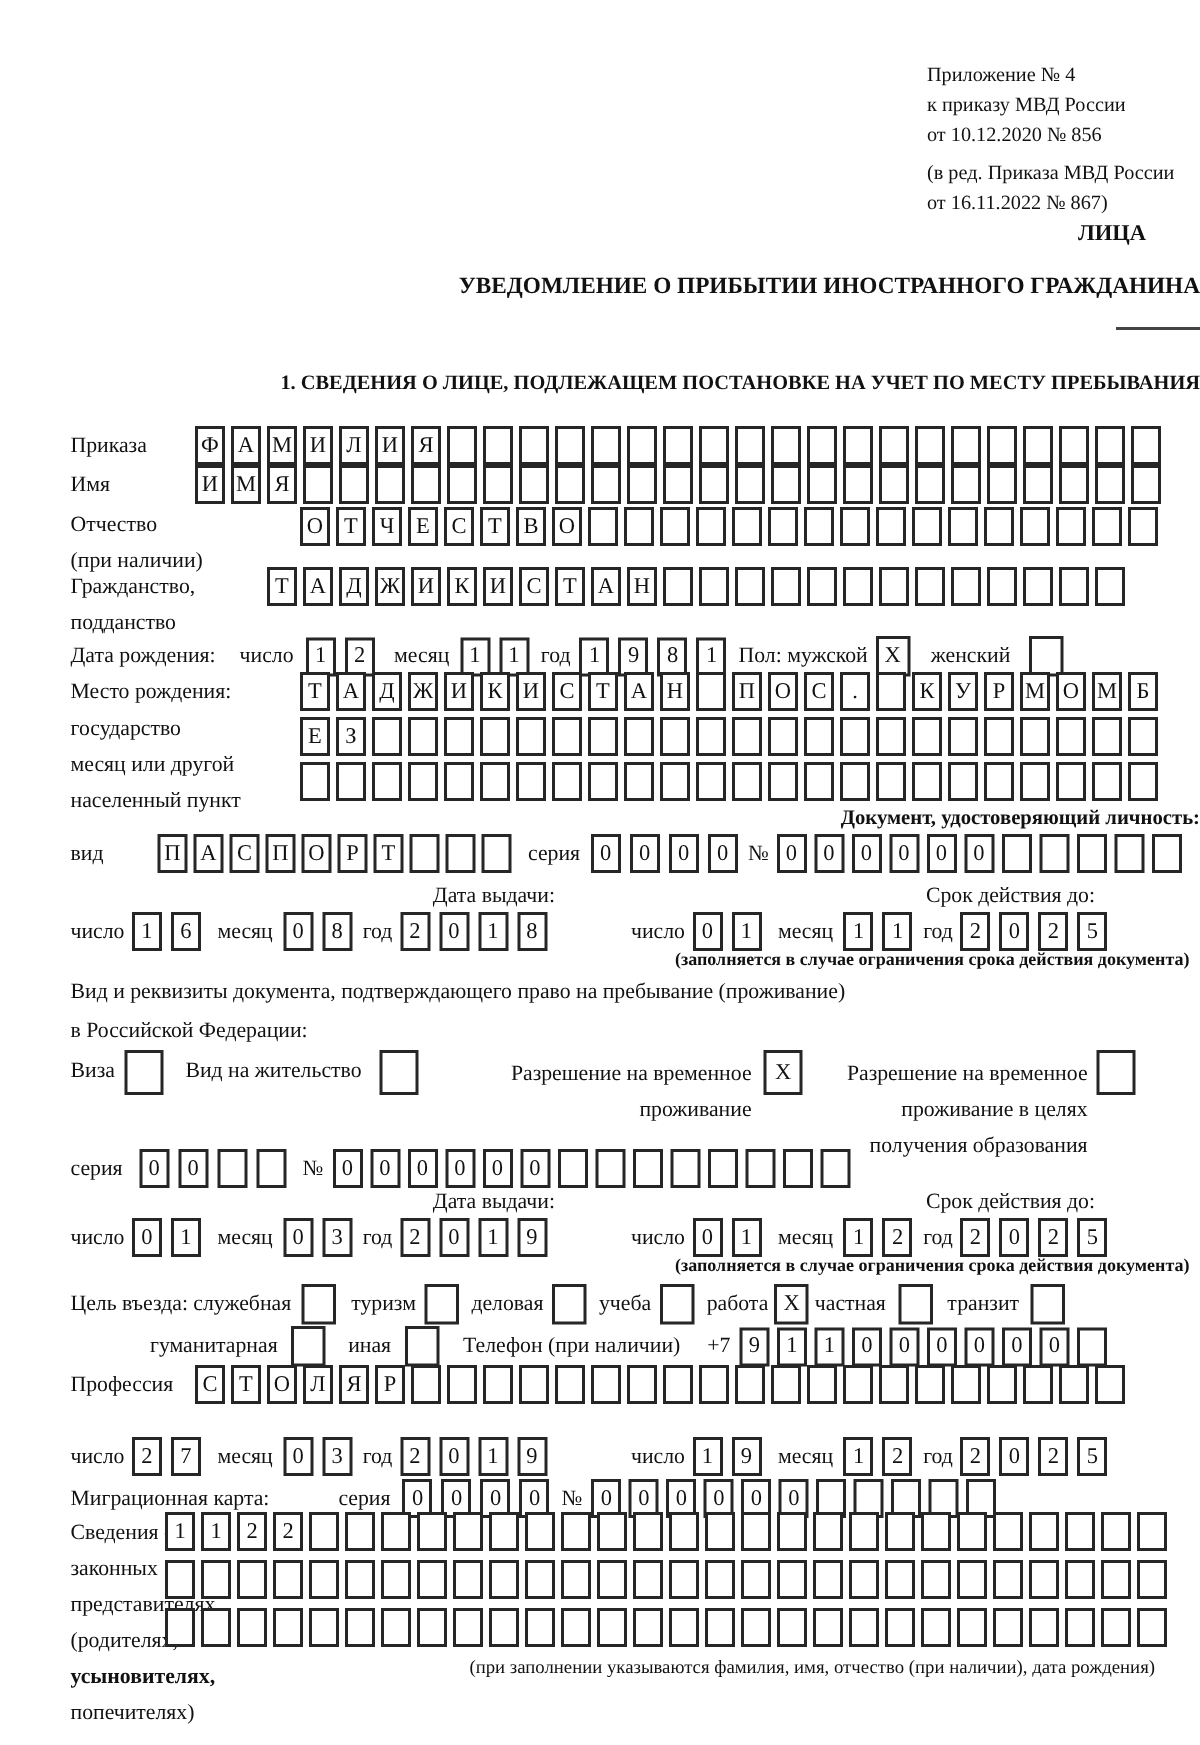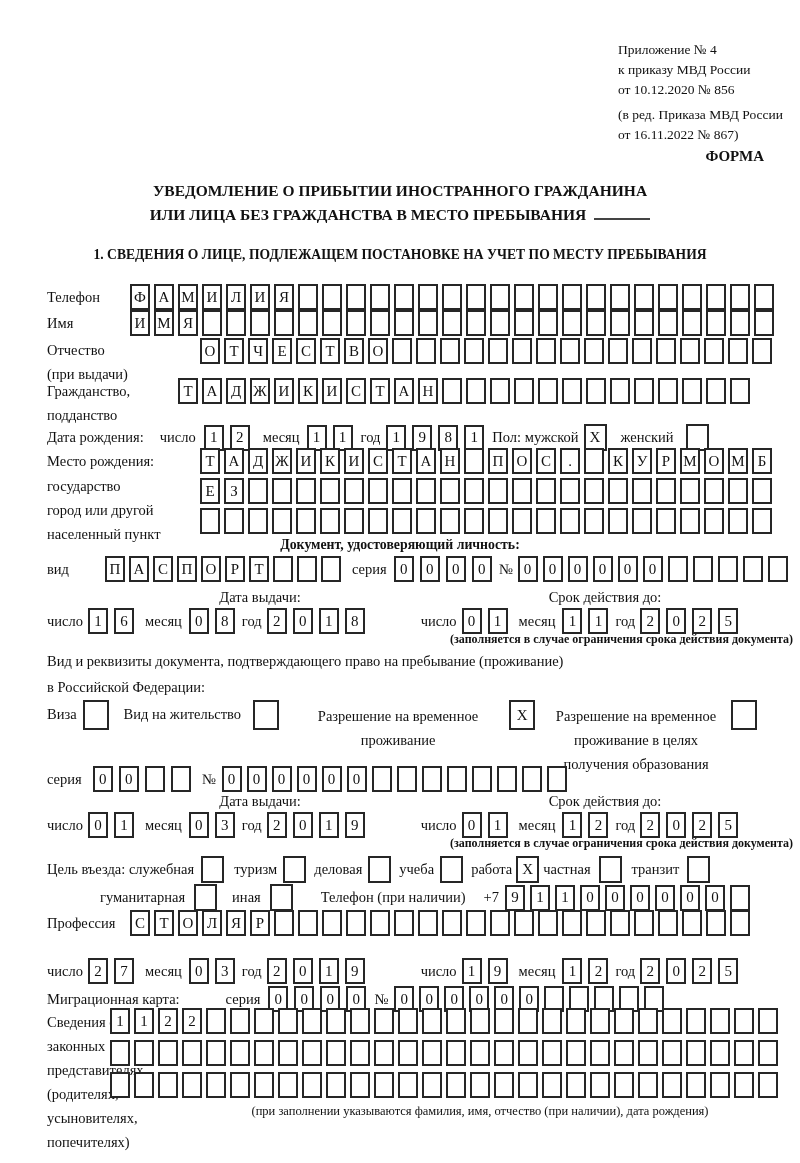--- a/index.html
+++ b/index.html
@@ -7,21 +7,21 @@
   .page {
     position:relative; width:800px; height:1163px; margin:0 auto;
     background:#ffffff; color:#111;
     font-family:"Liberation Serif", serif; font-size:14.5px;
     overflow:hidden;
   }
   .abs { position:absolute; }
   .row { position:absolute; display:flex; align-items:center; }
   .rowtop { position:absolute; display:flex; align-items:flex-start; }
   .b { font-weight:bold; }
-  .center { text-align:center; }
+  .center { text-align:right; }
   .right { text-align:right; }
   .cells { display:inline-flex; gap:4px; flex:none; }
   .cell {
     width:20px; height:26px; border:2px solid #262626;
     display:flex; align-items:center; justify-content:center;
     font-size:15px; font-family:"Liberation Serif", serif; flex:none;
     background:#fff; line-height:1;
   }
   .cb-run { display:inline-flex; gap:4px; flex:none; }
   .cb-run .cell { width:23px; height:27px; }
@@ -38,30 +38,30 @@
 
 <div class="page">
 
   <div class="abs hdr" style="left:618px; top:40px;">
     <p>Приложение № 4</p>
     <p>к приказу МВД России</p>
     <p>от 10.12.2020 № 856</p>
     <p style="margin-top:5px">(в ред. Приказа МВД России</p>
     <p>от 16.11.2022 № 867)</p>
   </div>
-  <div class="abs b" style="right:36px; top:148px; font-size:15px;">ФОРМА</div>
+  <div class="abs b" style="right:36px; top:148px; font-size:15px;">ЛИЦА</div>
 
   <div class="abs center b" style="left:0; top:182px; width:100%; font-size:15.5px;">УВЕДОМЛЕНИЕ О ПРИБЫТИИ ИНОСТРАННОГО ГРАЖДАНИНА</div>
   <div class="abs center b" style="left:0; top:205px; width:100%; font-size:15.5px;">
-    <span>ИЛИ ЛИЦА БЕЗ ГРАЖДАНСТВА В МЕСТО ПРЕБЫВАНИЯ</span><span class="blankline"></span>
+    <span class="blankline"></span>
   </div>
 
   <div class="abs center b" style="left:0; top:247px; width:100%; font-size:13.6px;">1. СВЕДЕНИЯ О ЛИЦЕ, ПОДЛЕЖАЩЕМ ПОСТАНОВКЕ НА УЧЕТ ПО МЕСТУ ПРЕБЫВАНИЯ</div>
 
-  <span class="abs lbl" style="left:47px; top:289px;">Телефон</span>
+  <span class="abs lbl" style="left:47px; top:289px;">Приказа</span>
   <span class="abs cells" style="left:130px; top:284px;">
       <span class="cell">Ф</span>
       <span class="cell">А</span>
       <span class="cell">М</span>
       <span class="cell">И</span>
       <span class="cell">Л</span>
       <span class="cell">И</span>
       <span class="cell">Я</span>
       <span class="cell"></span>
       <span class="cell"></span>
@@ -110,21 +110,21 @@
       <span class="cell"></span>
       <span class="cell"></span>
       <span class="cell"></span>
       <span class="cell"></span>
       <span class="cell"></span>
       <span class="cell"></span>
       <span class="cell"></span>
     </span>
 
   <span class="abs lbl" style="left:47px; top:342px;">Отчество</span>
-  <span class="abs lbl" style="left:47px; top:366px;">(при выдачи)</span>
+  <span class="abs lbl" style="left:47px; top:366px;">(при наличии)</span>
   <span class="abs cells" style="left:200px; top:338px;">
       <span class="cell">О</span>
       <span class="cell">Т</span>
       <span class="cell">Ч</span>
       <span class="cell">Е</span>
       <span class="cell">С</span>
       <span class="cell">Т</span>
       <span class="cell">В</span>
       <span class="cell">О</span>
       <span class="cell"></span>
@@ -198,21 +198,21 @@
         <span class="cell">X</span>
       </span>
     <span class="lbl" style="margin-left:14px">женский</span>
     <span class="cb-run" style="margin-left:12px">
         <span class="cell"></span>
       </span>
   </div>
 
   <span class="abs lbl" style="left:47px; top:453px;">Место рождения:</span>
   <span class="abs lbl" style="left:47px; top:478px;">государство</span>
-  <span class="abs lbl" style="left:47px; top:502px;">город или другой</span>
+  <span class="abs lbl" style="left:47px; top:502px;">месяц или другой</span>
   <span class="abs lbl" style="left:47px; top:526px;">населенный пункт</span>
   <span class="abs cells" style="left:200px; top:448px;">
       <span class="cell">Т</span>
       <span class="cell">А</span>
       <span class="cell">Д</span>
       <span class="cell">Ж</span>
       <span class="cell">И</span>
       <span class="cell">К</span>
       <span class="cell">И</span>
       <span class="cell">С</span>
@@ -496,21 +496,21 @@
 
   <div class="row" style="left:100px; top:884px;justify-content:flex-end;">
     <span class="lbl">гуманитарная</span>
     <span class="cb-run" style="margin-left:9px">
         <span class="cell"></span>
       </span>
     <span class="lbl" style="margin-left:15px">иная</span>
     <span class="cb-run" style="margin-left:9px">
         <span class="cell"></span>
       </span>
-    <span class="lbl" style="margin-left:28px">Телефон (при наличии)</span>
+    <span class="lbl" style="margin-left:16px">Телефон (при наличии)</span>
     <span class="lbl" style="margin-left:18px">+7</span>
     <span class="cells" style="margin-left:6px; gap:5px">
         <span class="cell">9</span>
         <span class="cell">1</span>
         <span class="cell">1</span>
         <span class="cell">0</span>
         <span class="cell">0</span>
         <span class="cell">0</span>
         <span class="cell">0</span>
         <span class="cell">0</span>
@@ -609,21 +609,21 @@
         <span class="cell"></span>
         <span class="cell"></span>
         <span class="cell"></span>
       </span>
   </div>
 
   <span class="abs lbl" style="left:47px; top:1014px;">Сведения о</span>
   <span class="abs lbl" style="left:47px; top:1038px;">законных</span>
   <span class="abs lbl" style="left:47px; top:1062px;">представителях</span>
   <span class="abs lbl" style="left:47px; top:1086px;">(родителях,</span>
-  <span class="abs lbl" style="left:47px; top:1110px;">усыновителях,</span>
+  <span class="abs lbl" style="left:47px; top:1110px;font-weight:bold;">усыновителях,</span>
   <span class="abs lbl" style="left:47px; top:1134px;">попечителях)</span>
   <span class="abs cells" style="left:110px; top:1008px;">
       <span class="cell">1</span>
       <span class="cell">1</span>
       <span class="cell">2</span>
       <span class="cell">2</span>
       <span class="cell"></span>
       <span class="cell"></span>
       <span class="cell"></span>
       <span class="cell"></span>

